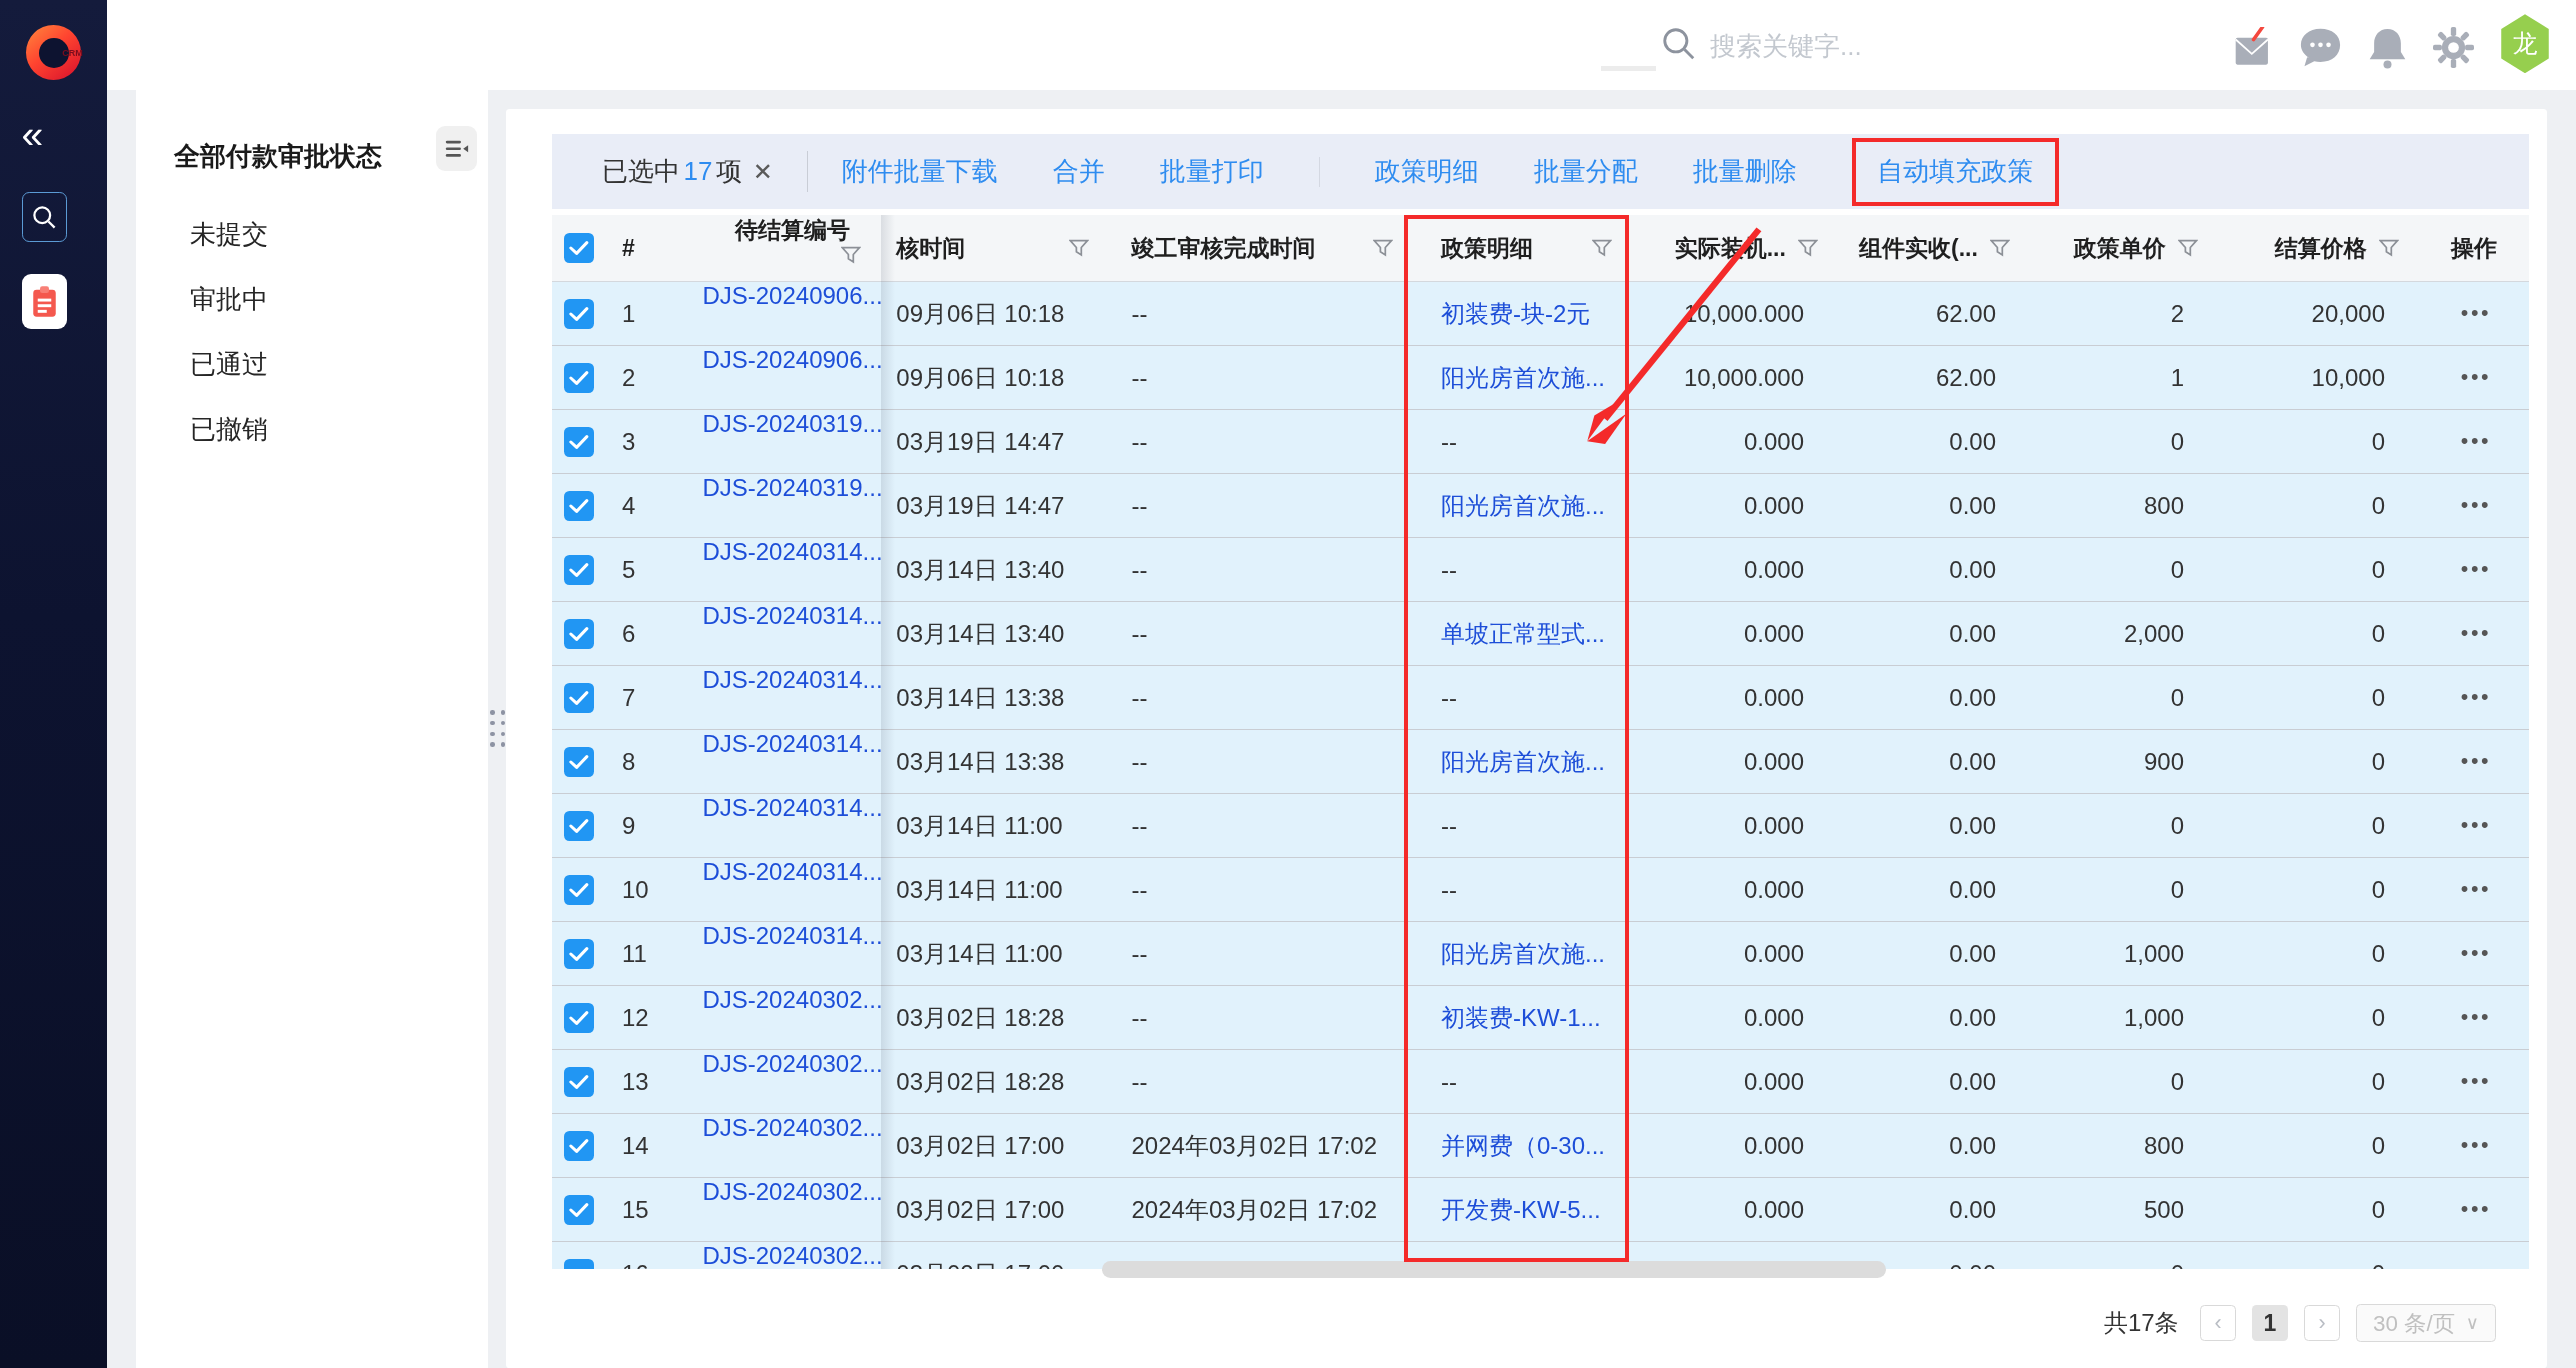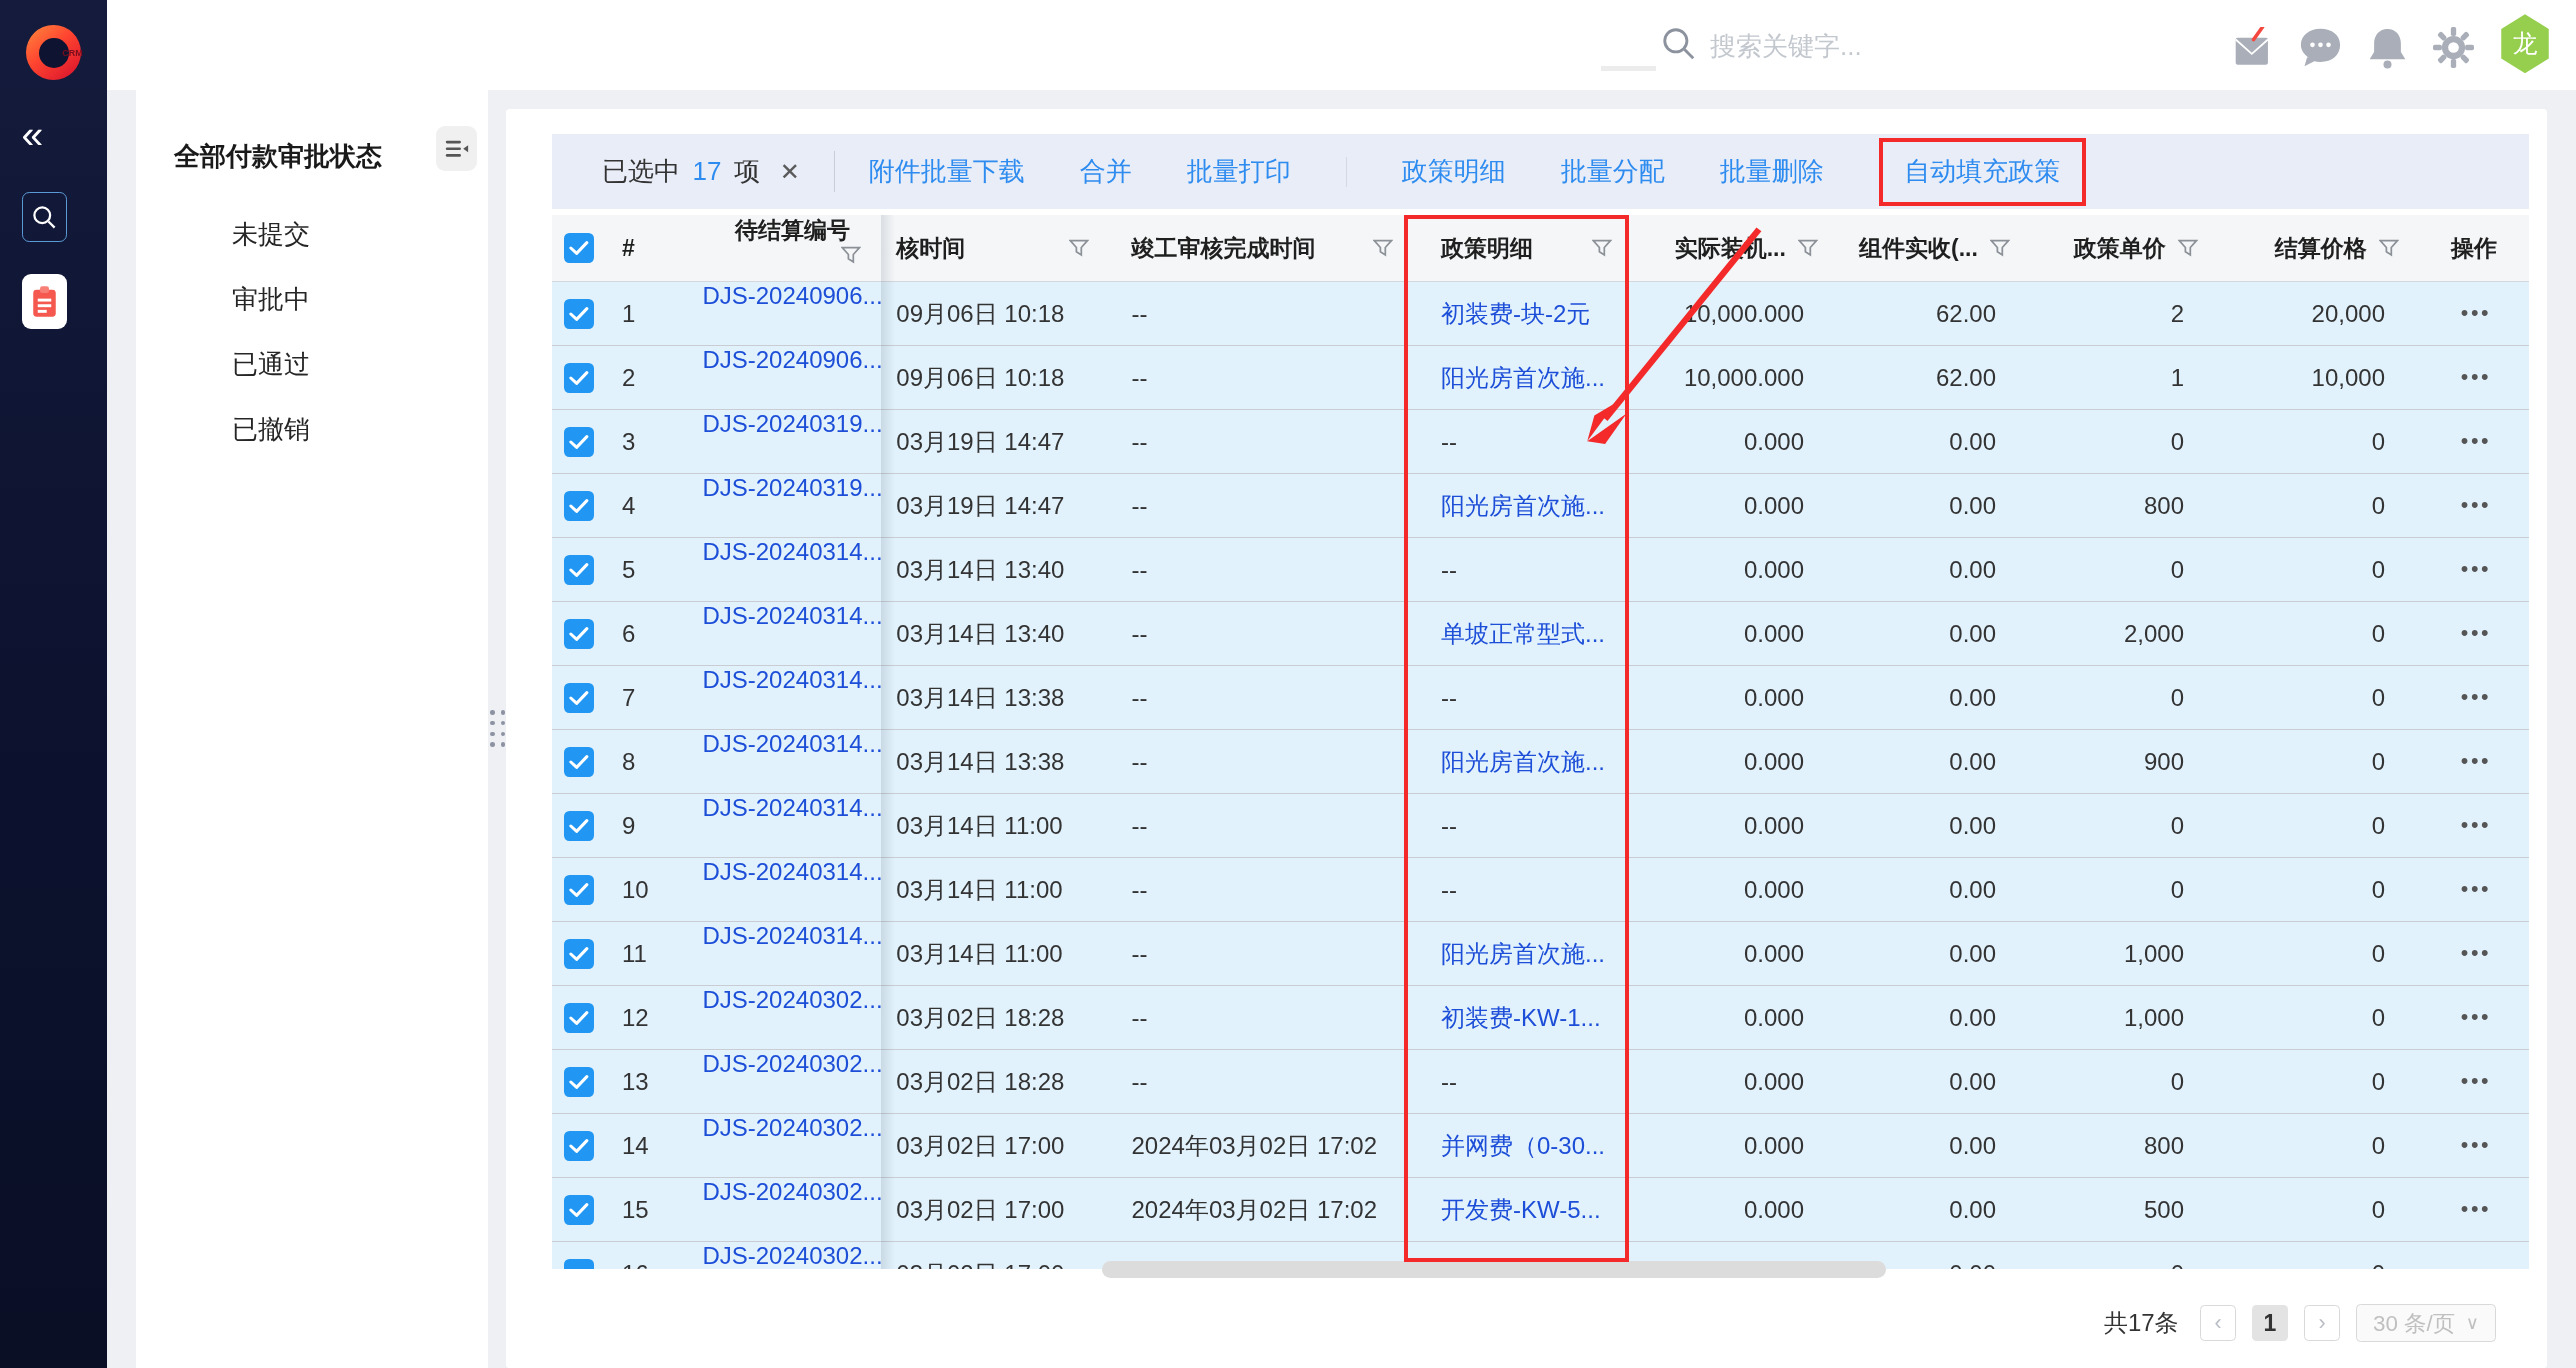--- a/index.html
+++ b/index.html
@@ -30,33 +30,33 @@
   .tb-avatar { position:absolute; left:2391px; top:14.3px; width:54px; height:59px; background:#96cf4e;
                clip-path:polygon(50% 0%,94% 25%,94% 75%,50% 100%,6% 75%,6% 25%);
                display:flex; align-items:center; justify-content:center; color:#fff; font-size:25px; }
 
   
   .panel { position:absolute; left:136px; top:87px; width:352px; height:1281px; background:#fff; }
   .panel-title { position:absolute; left:38px; top:52px; font-size:26px; font-weight:bold; color:#1a1a1a; }
   .panel-iconbtn { position:absolute; right:10.7px; top:39px; width:41px; height:45px; background:#f0f0f0;
                    border-radius:9px; display:flex; align-items:center; justify-content:center; }
   .panel-menu { position:absolute; left:0; top:115px; width:100%; }
-  .panel-item { height:65px; line-height:65px; padding-left:96px; font-size:26px; color:#262626; cursor:pointer; }
+  .panel-item { height:65px; line-height:65px; padding-left:54px; font-size:26px; color:#262626; cursor:pointer; }
 
   
   .gutter-dots { position:absolute; left:490px; top:710px; display:grid;
                  grid-template-columns:4.5px 4.5px; grid-auto-rows:4.5px; gap:6.3px; z-index:6; }
   .gutter-dots i { width:4.5px; height:4.5px; border-radius:50%; background:#8d93a3; }
 
   
   .main { position:absolute; left:506px; top:109px; width:2041px; height:1259px; background:#fff; border-radius:3.6px; }
 
   .toolbar { position:absolute; left:46px; top:25px; width:1977px; height:75px; background:#e9edf7;
              display:flex; align-items:center; padding-left:50px; font-size:26px; }
-  .sel-info { display:flex; align-items:center; gap:9px; color:#333; }
+  .sel-info { display:flex; align-items:center; color:#333; }
   .sel-count { color:#2e8cf0; padding:0 3.6px; }
   .sel-clear { color:#5a5a5a; font-size:24px; margin-left:10.7px; cursor:pointer; }
   .tb-div { width:0.9px; height:41px; background:#c9cdd6; margin:0 34px; }
   .tb-link { color:#2e8cf0; margin-right:55px; cursor:pointer; white-space:nowrap; }
   .tb-link.red-annot { border:4.5px solid #f42a2a; padding:12.5px 21.5px; margin-right:0; }
   .tb-sep { width:0.9px; height:30px; background:#d4d8e2; margin-right:55px; }
 
   
   .tablebox { position:absolute; left:46px; top:106px; width:1977px; height:1054px; overflow:hidden; }
   .t-head, .t-row { display:grid;

